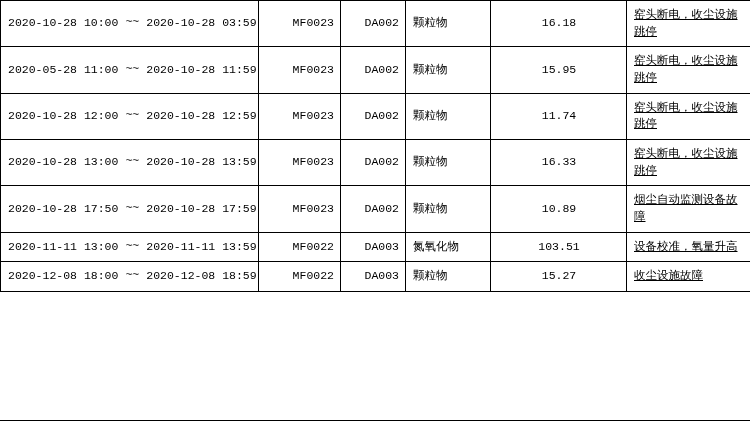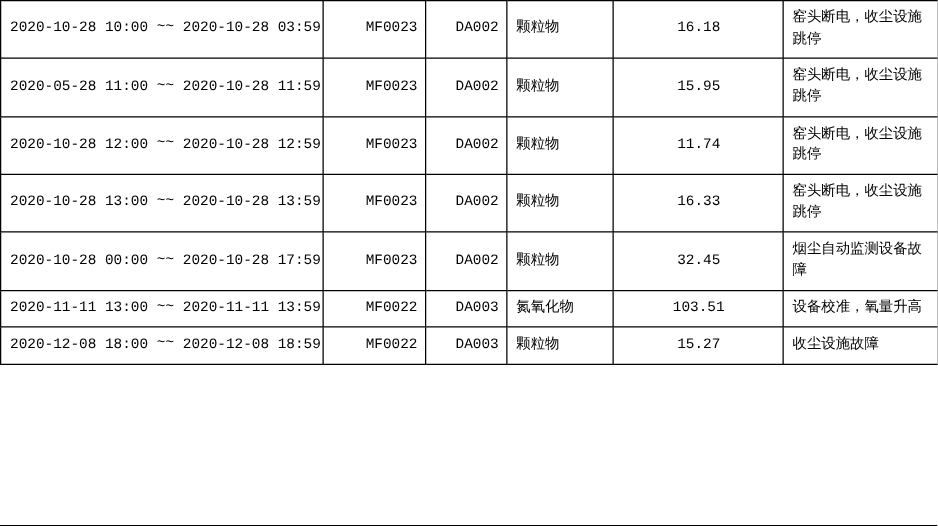--- a/index.html
+++ b/index.html
@@ -66,20 +66,21 @@
   }
   td.value {
     font-family: "Liberation Mono", monospace;
     font-size: 12px;
     text-align: center;
   }
   td.reason {
     line-height: 1.5;
     padding-left: 8px;
     padding-right: 4px;
+    text-decoration: underline;
   }
   
   .bottom-edge {
     position: absolute;
     left: 0;
     right: 0;
     bottom: 0;
     height: 1px;
     background: #000000;
   }
@@ -124,25 +125,25 @@
       </tr>
       <tr>
         <td class="range"><span>2020-10-28 13:00</span><span class="tilde">~~</span><span>2020-10-28 13:59</span></td>
         <td class="code">MF0023</td>
         <td class="code">DA002</td>
         <td class="poll">颗粒物</td>
         <td class="value">16.33</td>
         <td class="reason">窑头断电，收尘设施跳停</td>
       </tr>
       <tr>
-        <td class="range"><span>2020-10-28 00:00</span><span class="tilde">~~</span><span>2020-10-28 17:59</span></td>
+        <td class="range"><span>2020-10-28 17:50</span><span class="tilde">~~</span><span>2020-10-28 17:59</span></td>
         <td class="code">MF0023</td>
         <td class="code">DA002</td>
         <td class="poll">颗粒物</td>
-        <td class="value">32.45</td>
+        <td class="value">10.89</td>
         <td class="reason">烟尘自动监测设备故障</td>
       </tr>
       <tr>
         <td class="range"><span>2020-11-11 13:00</span><span class="tilde">~~</span><span>2020-11-11 13:59</span></td>
         <td class="code">MF0022</td>
         <td class="code">DA003</td>
         <td class="poll">氮氧化物</td>
         <td class="value">103.51</td>
         <td class="reason">设备校准，氧量升高</td>
       </tr>

